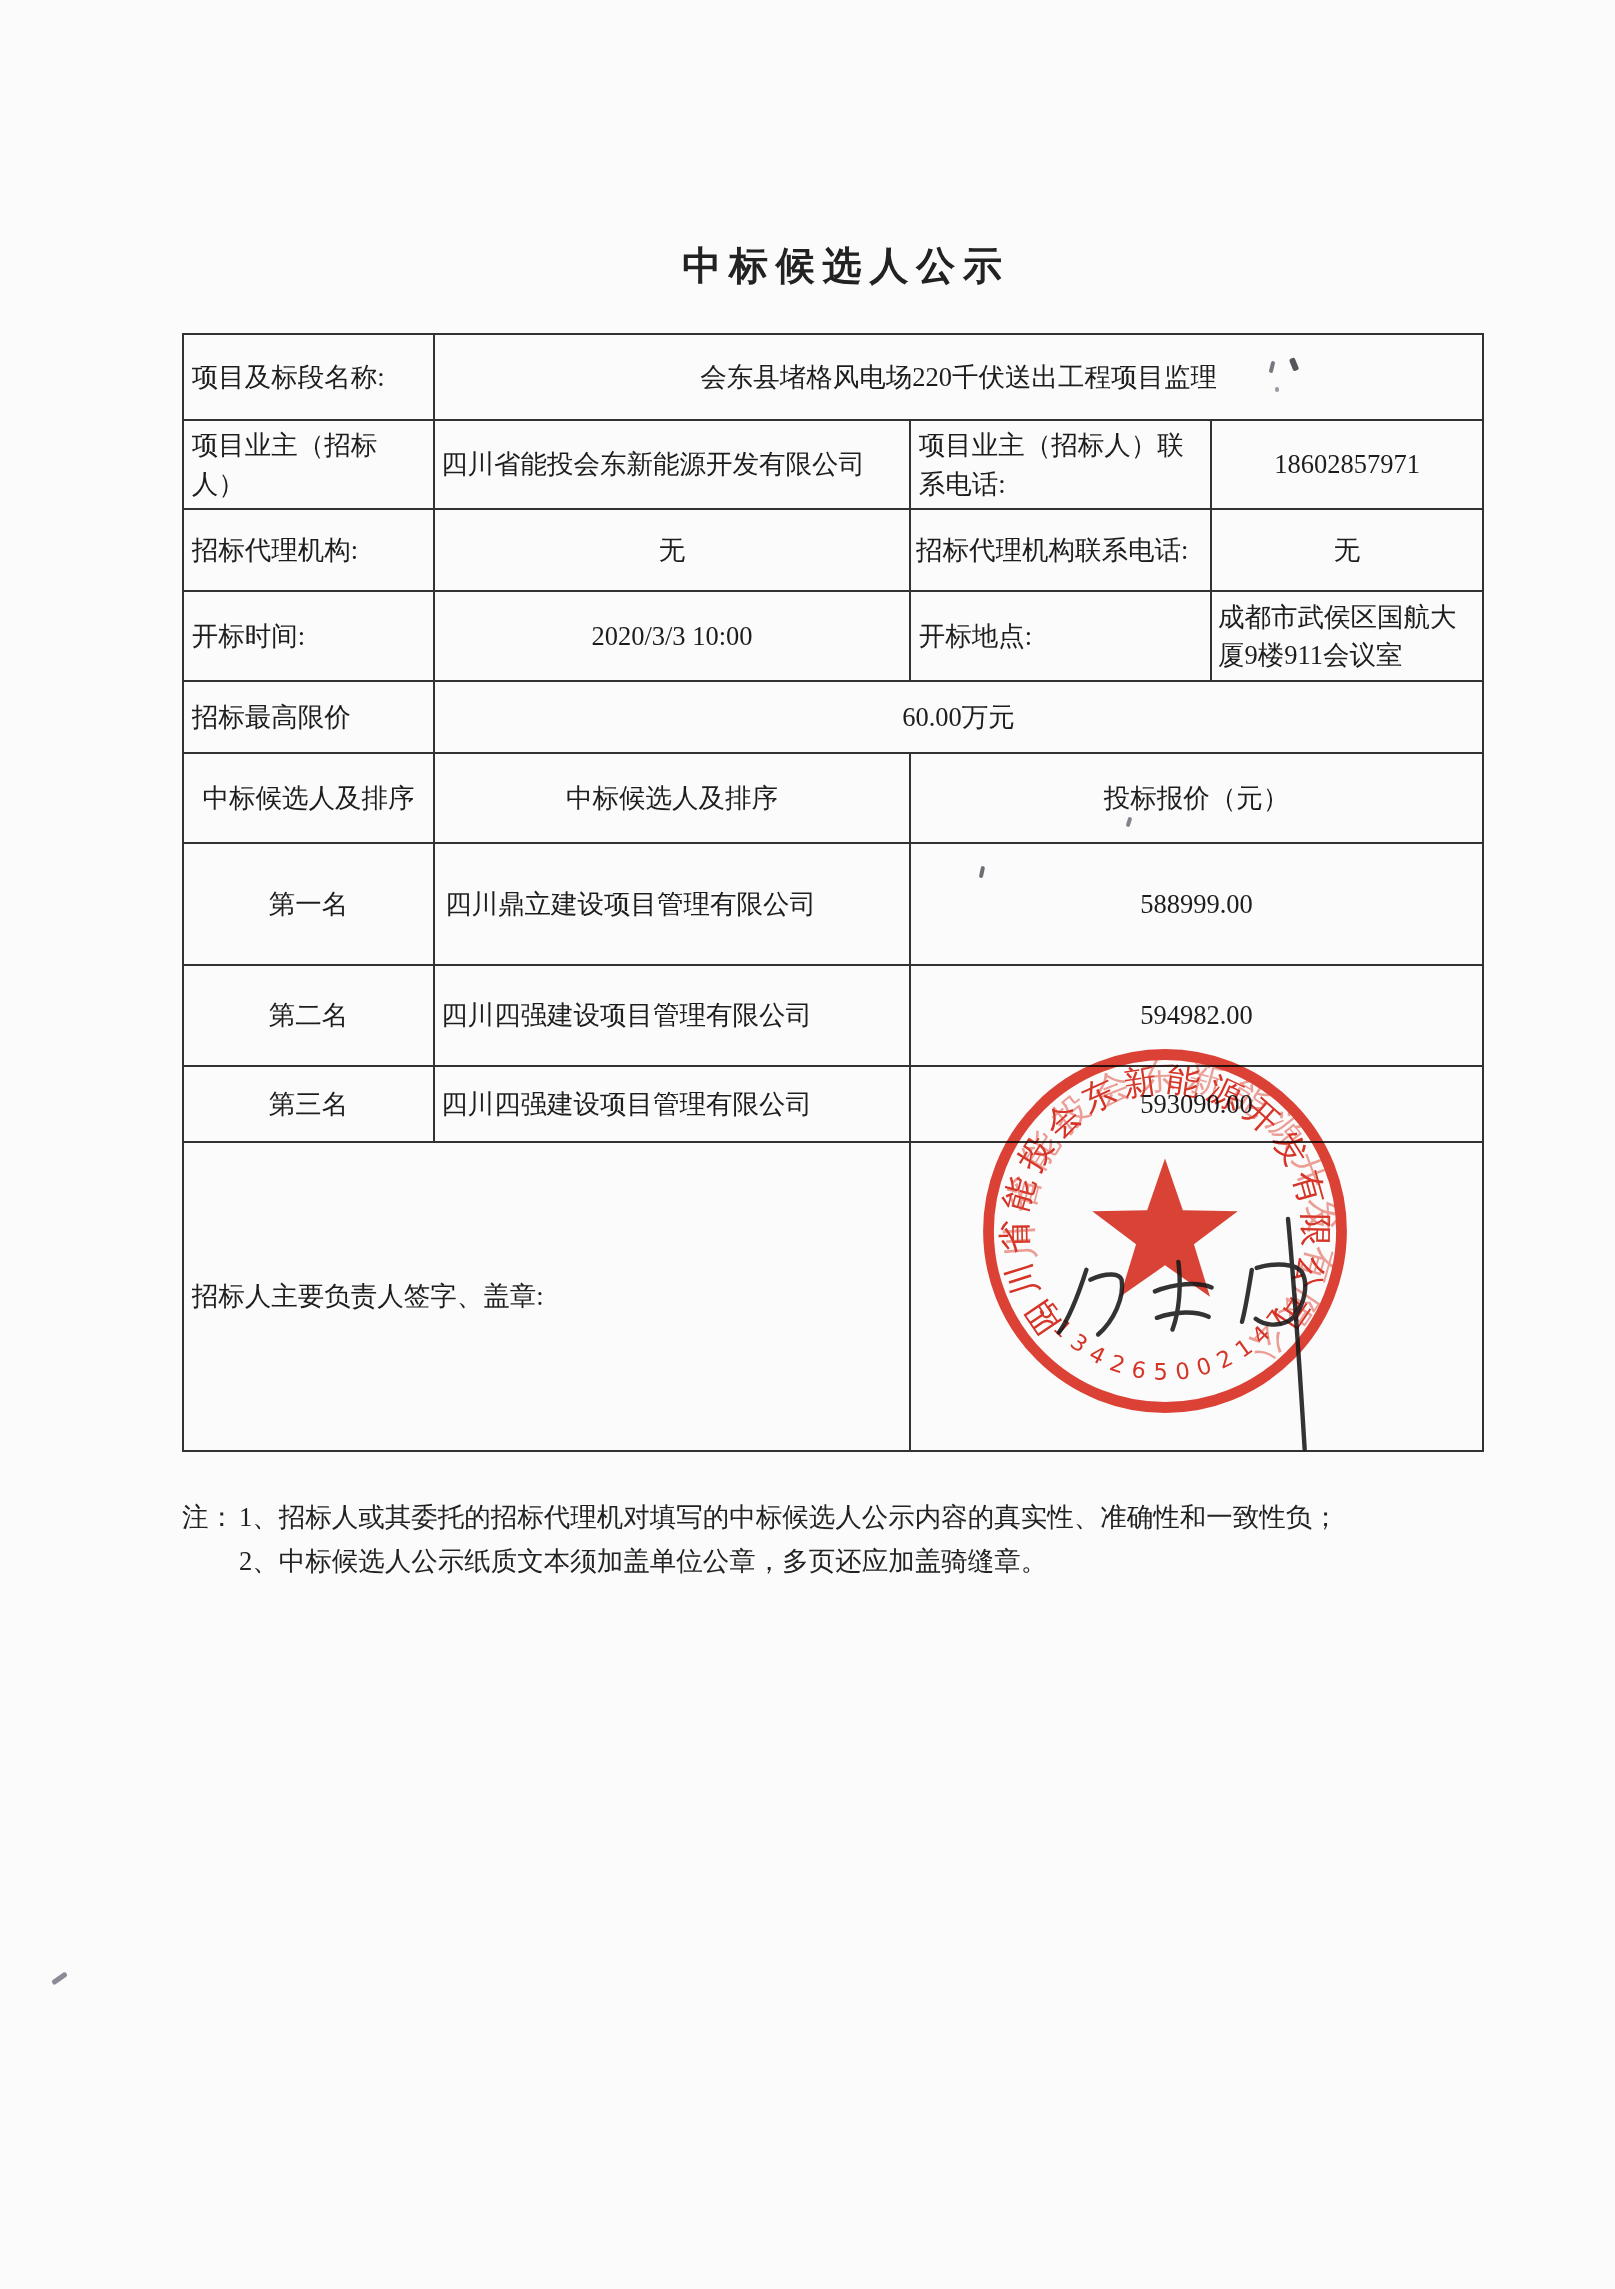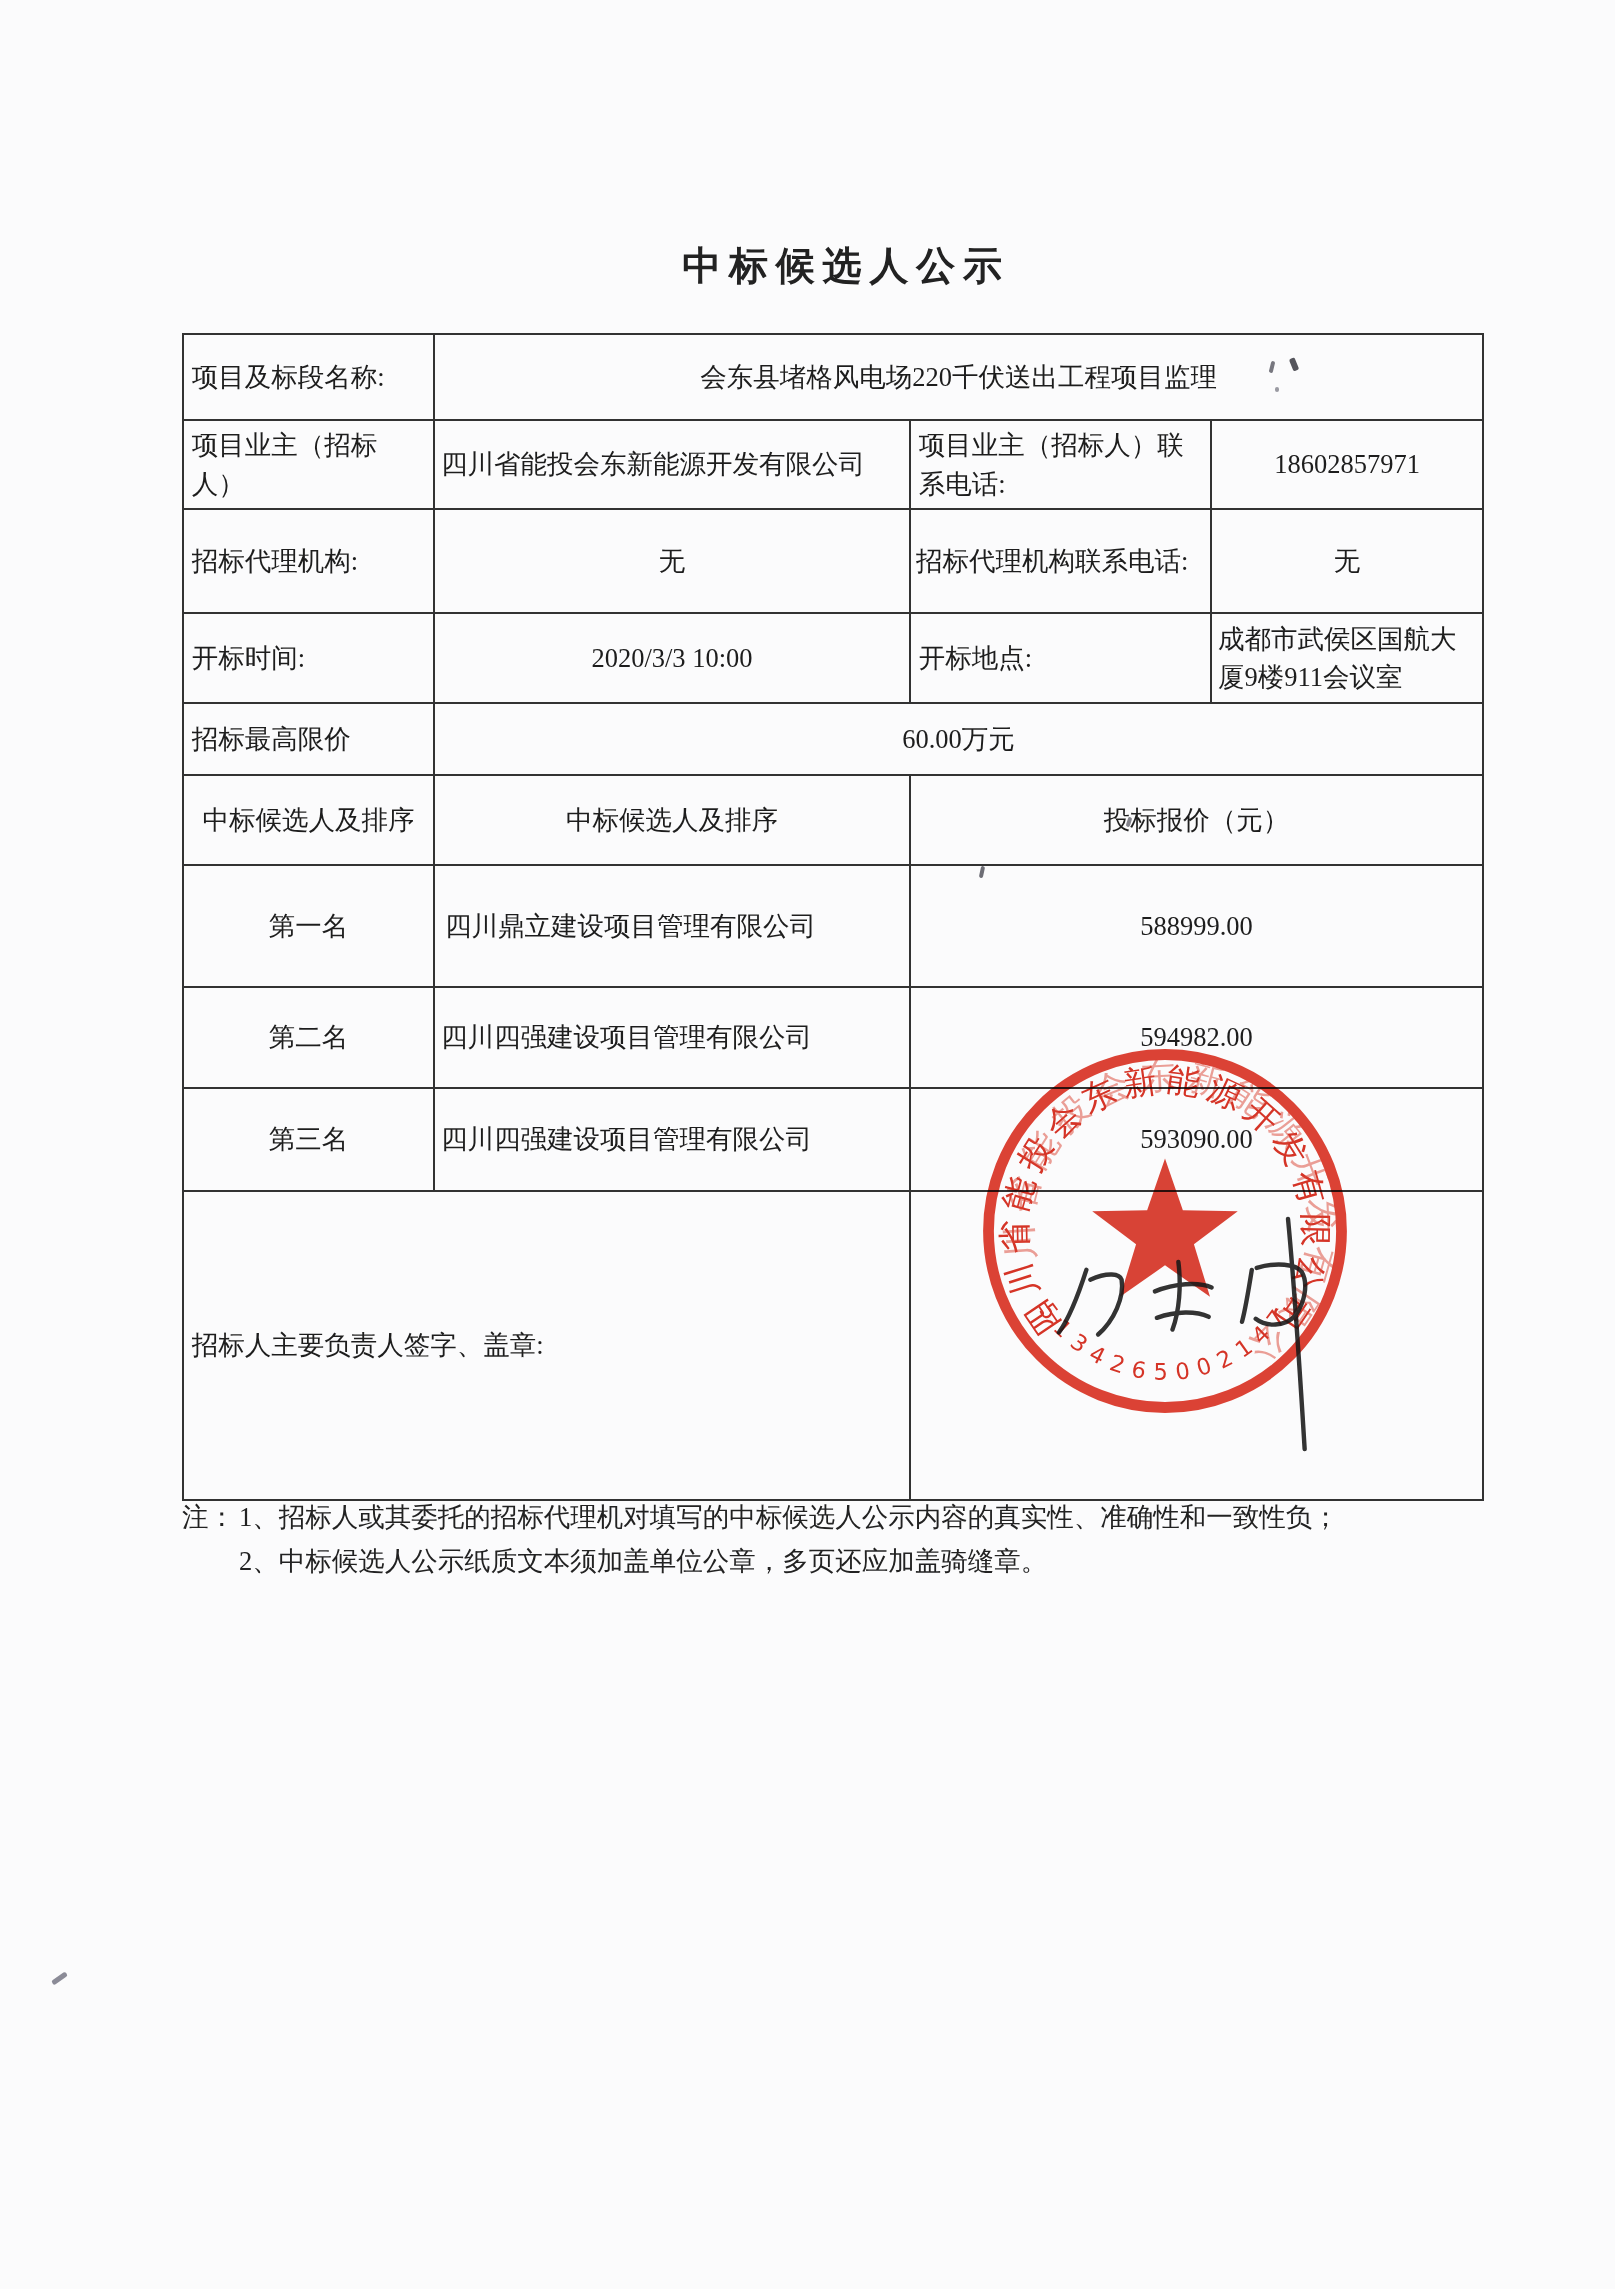--- a/index.html
+++ b/index.html
@@ -65,21 +65,21 @@
       <tr style="height:86px">
     <td class="lbl">项目及标段名称:</td>
     <td class="ctr" colspan="3">会东县堵格风电场220千伏送出工程项目监理</td>
   </tr>
   <tr style="height:89px">
     <td class="lbl" style="padding-left:7.8px">项目业主（招标人）</td>
     <td class="lft" style="padding-left:5.9px">四川省能投会东新能源开发有限公司</td>
     <td class="lbl" style="padding-left:7.8px">项目业主（招标人）联系电话:</td>
     <td class="ctr">18602857971</td>
   </tr>
-  <tr style="height:104px">
+  <tr style="height:82px">
     <td class="lbl">招标代理机构:</td>
     <td class="ctr">无</td>
     <td class="lbl" style="padding-left:5px">招标代理机构联系电话:</td>
     <td class="ctr">无</td>
   </tr>
   <tr style="height:90px">
     <td class="lbl">开标时间:</td>
     <td class="ctr">2020/3/3 10:00</td>
     <td class="lbl">开标地点:</td>
     <td class="lft" style="padding-left:5.9px">成都市武侯区国航大厦9楼911会议室</td>
@@ -96,21 +96,21 @@
   <tr style="height:122px">
     <td class="ctr">第一名</td>
     <td class="lft" style="padding-left:10px">四川鼎立建设项目管理有限公司</td>
     <td class="ctr" colspan="2">588999.00</td>
   </tr>
   <tr style="height:101px">
     <td class="ctr">第二名</td>
     <td class="lft" style="padding-left:5.9px">四川四强建设项目管理有限公司</td>
     <td class="ctr" colspan="2">594982.00</td>
   </tr>
-  <tr style="height:103px">
+  <tr style="height:76px">
     <td class="ctr">第三名</td>
     <td class="lft" style="padding-left:5.9px">四川四强建设项目管理有限公司</td>
     <td class="ctr" colspan="2">593090.00</td>
   </tr>
   <tr style="height:309px">
     <td class="lbl" colspan="2">招标人主要负责人签字、盖章:</td>
     <td colspan="2"></td>
   </tr>
 </tbody>
   </table>

